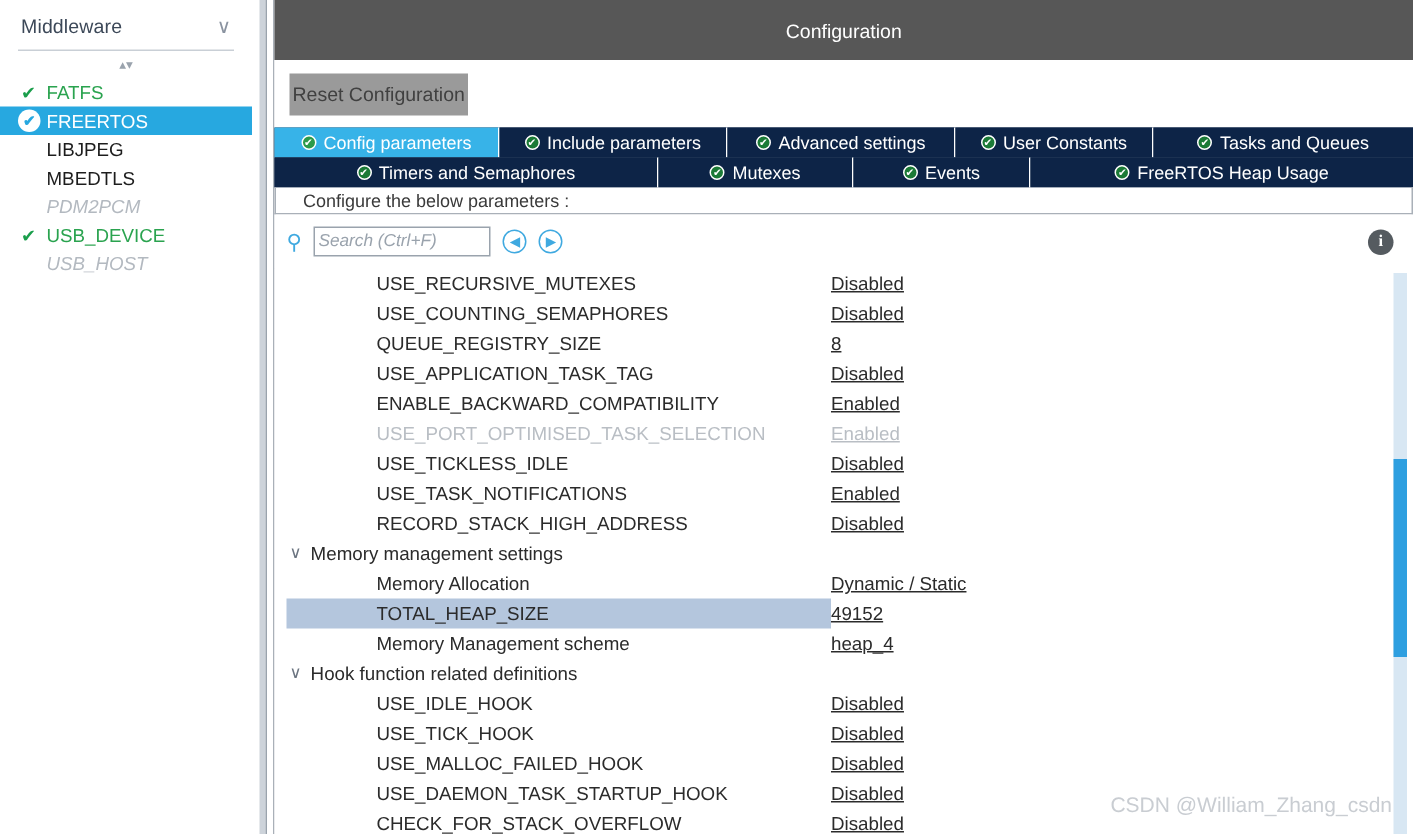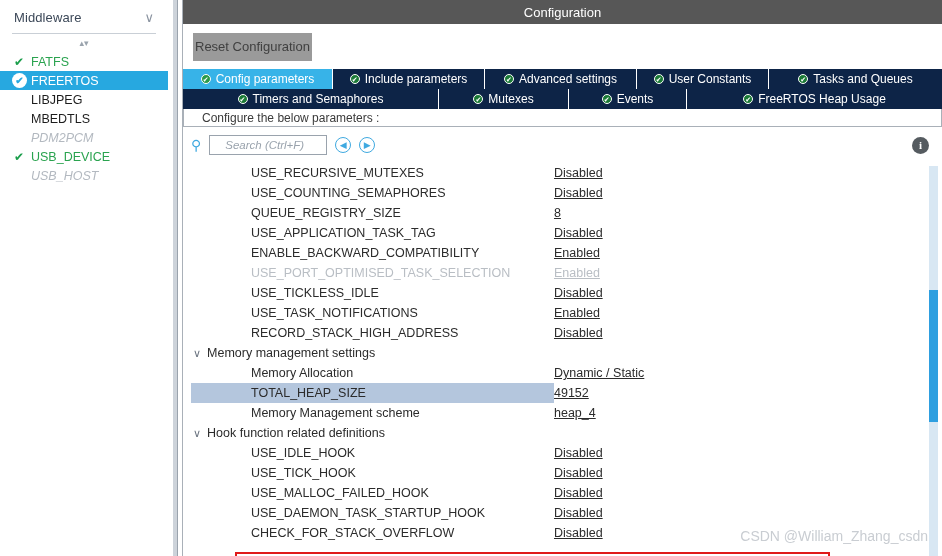--- a/index.html
+++ b/index.html
@@ -127,21 +127,21 @@
   
   #main {
     flex: 1 1 auto;
     height: 556px;
     display: flex;
     flex-direction: column;
     background: #ffffff;
     border-left: 1px solid #a9b0b8;
   }
   #title-bar {
-    height: 24px;
+    height: 40px;
     background: #575757;
     color: #ffffff;
     font-size: 13px;
     display: flex;
     align-items: center;
     justify-content: center;
   }
   #toolbar {
     height: 45px;
     background: #ffffff;
@@ -232,21 +232,21 @@
     position: relative;
   }
   #search-icon { color: #3fa9e0; font-size: 14px; line-height: 1; display:inline-block; }
   #search-input {
     width: 118px;
     height: 20px;
     border: 1px solid #9aa3ad;
     font-size: 11.5px;
     font-style: italic;
     color: #9aa3ad;
-    padding: 0 15px;
+    padding: 0 2px;
     font-family: "Liberation Sans", sans-serif;
     background: #ffffff;
   }
   #search-input::placeholder { color: #9aa3ad; font-style: italic; opacity: 1; }
   .nav-circle {
     width: 16px; height: 16px;
     border: 1.5px solid #3fa9e0;
     border-radius: 50%;
     color: #3fa9e0;
     font-size: 9px;

